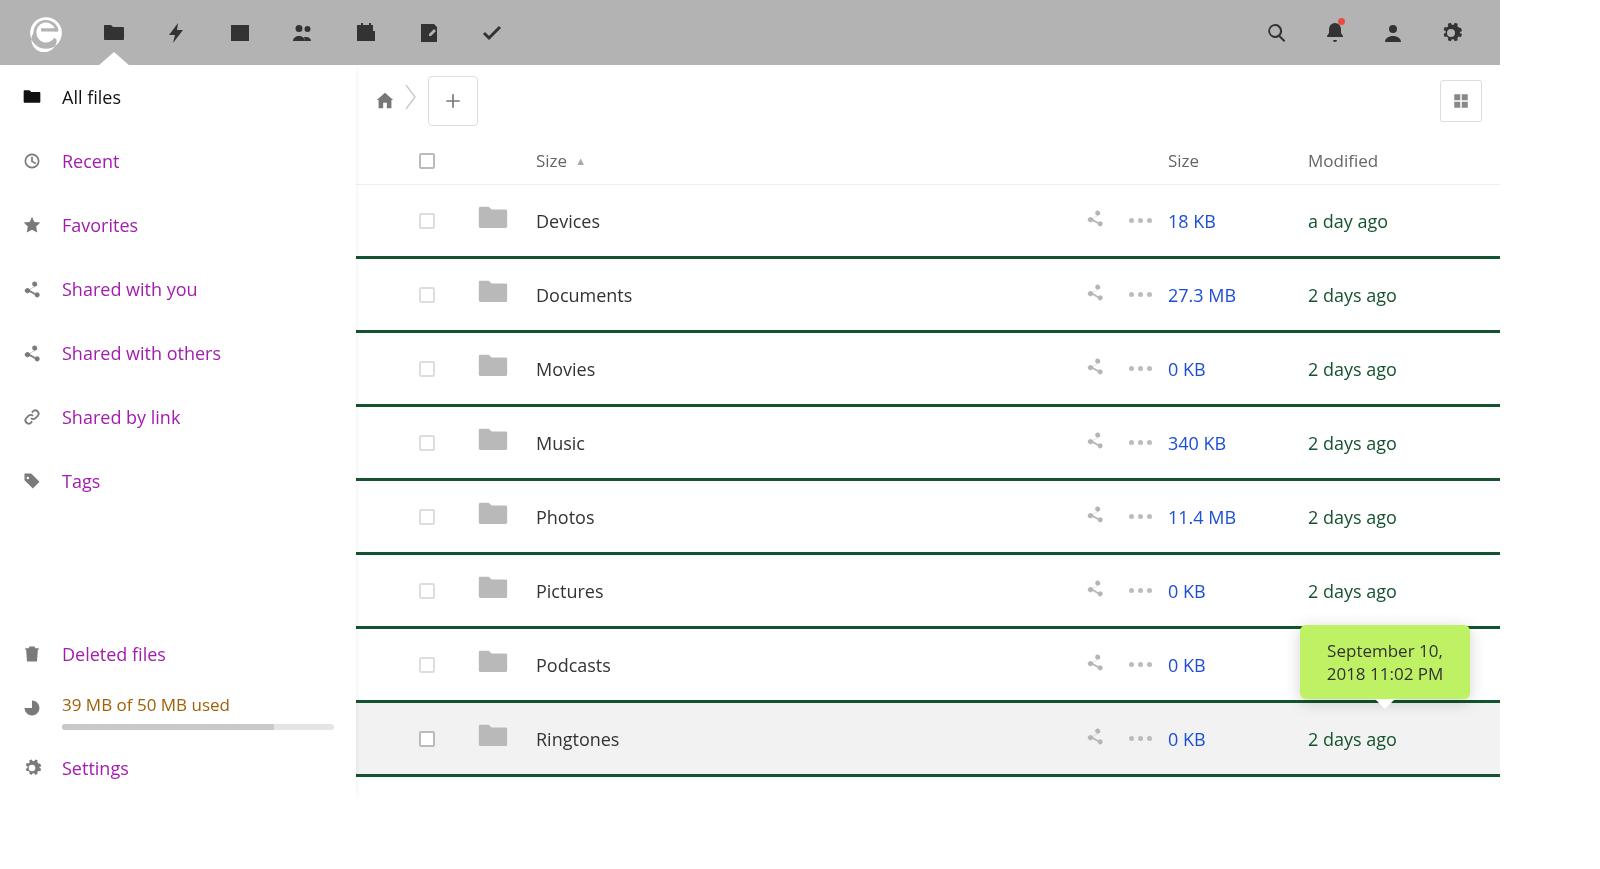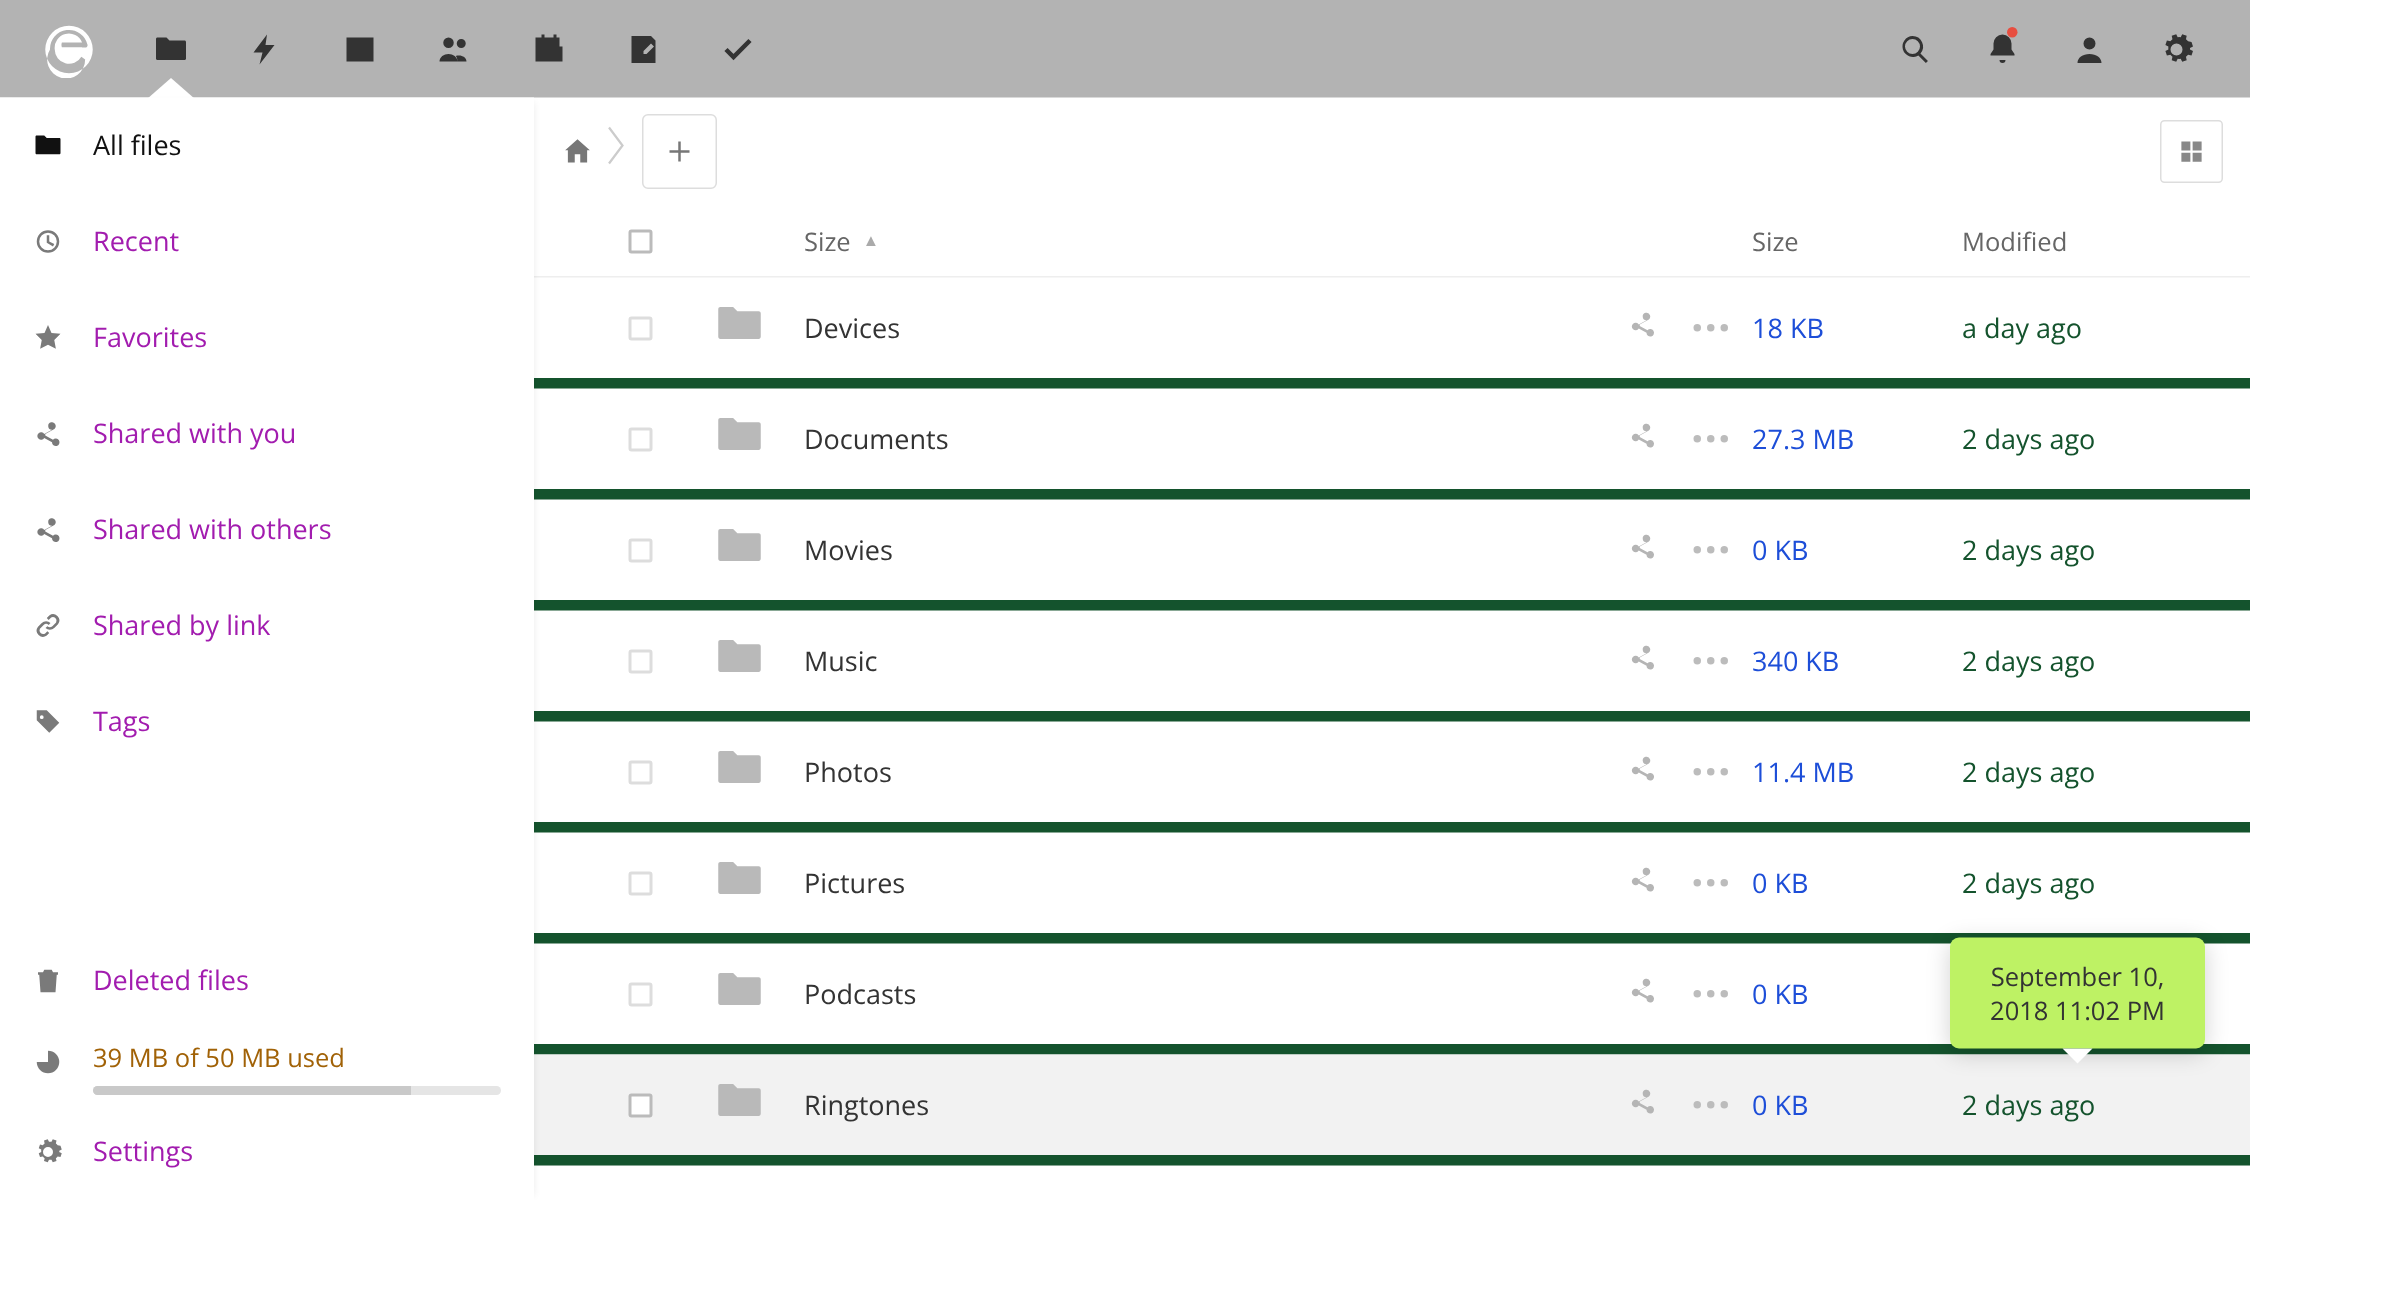--- a/index.html
+++ b/index.html
@@ -158,21 +158,21 @@
     .name-col { flex:1; display:flex; align-items:center; gap:8px;}
     .size-col { width:140px; text-align:left; padding-right:20px;}
     .mod-col  { width:170px; }
     .actions-col { width:130px; display:flex; gap:24px; justify-content:flex-end; padding-right:16px;}
     .sort-caret { font-size:11px; color:#aaa;}
     .trow {
       height:74px;
       display:flex;
       align-items:center;
       padding:0 22px;
-      border-bottom:7px solid #14532d;
+      border-bottom:3px solid #14532d;
       font-size:18px;
       color:#333;
     }
     .trow.hover { background:#f2f2f2; }
     .chk {
       width:16px;height:16px;border:2px solid #bbb;border-radius:2px;background:#fff;cursor:pointer;
     }
     .chk.light { border-color:#ddd; }
     .folder-glyph svg { width:34px;height:34px;fill:#b9b9b9;}
     .trow .size-col { color:#1d4ed8; }

